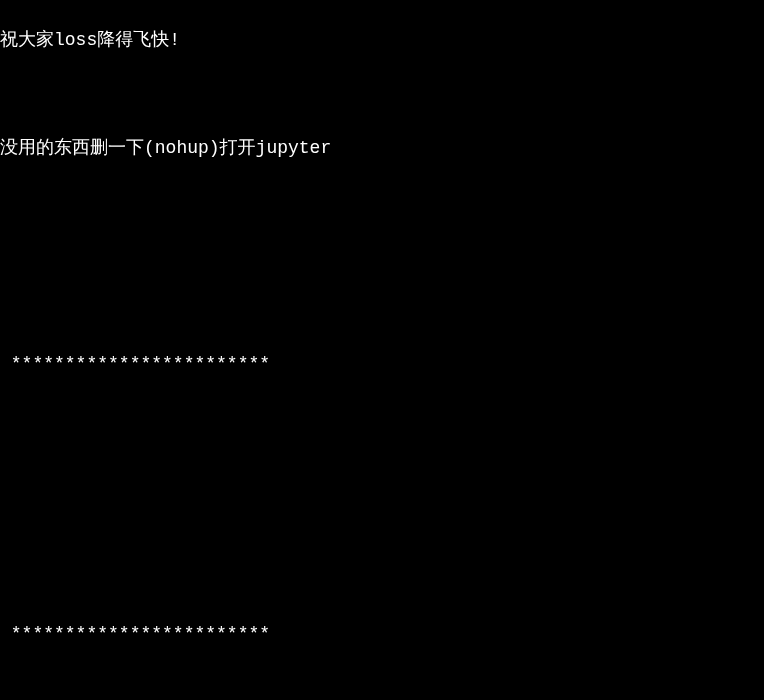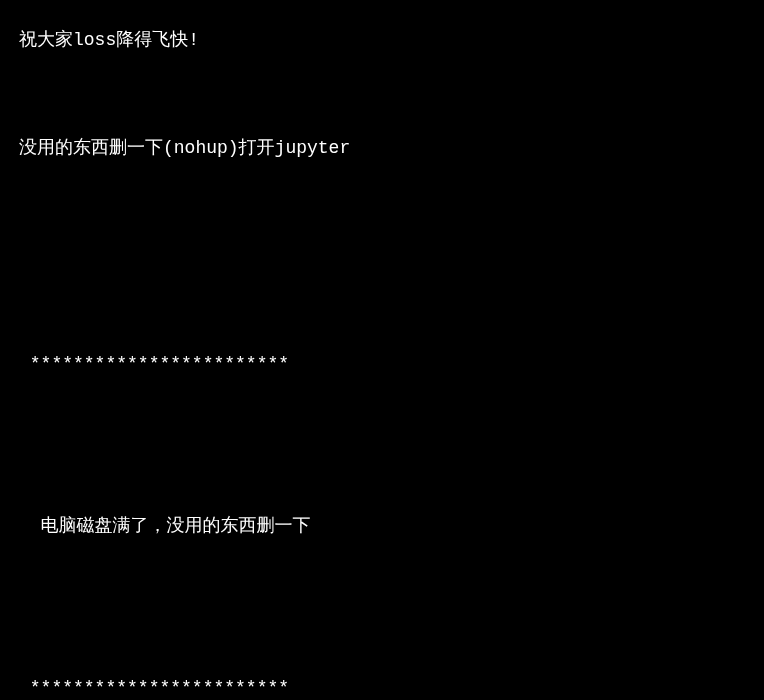--- a/index.html
+++ b/index.html
@@ -17,40 +17,38 @@
       overflow: hidden;
       padding: 0;
       line-height: 1.5;
     }
     .terminal {
       white-space: pre-wrap;
       padding: 0;
     }
     .line {
       display: block;
-      margin-left: 19px;
     }
     .white {
       color: #ffffff;
     }
   </style>
 </head>
 <body>
 
 <div class="terminal">
 <span class="line white">祝大家loss降得飞快!</span>
 <span class="line"> </span>
 <span class="line white">没用的东西删一下(nohup)打开jupyter</span>
 <span class="line"> </span>
 <span class="line"> </span>
 <span class="line"> </span>
 <span class="line white"> ************************</span>
 <span class="line"> </span>
 <span class="line"> </span>
-<span class="line white">  电脑磁盘满了，没用的东西删一下</span>
 <span class="line"> </span>
 <span class="line"> </span>
 <span class="line white"> ************************</span>
 
 
 
 
 
 
 

